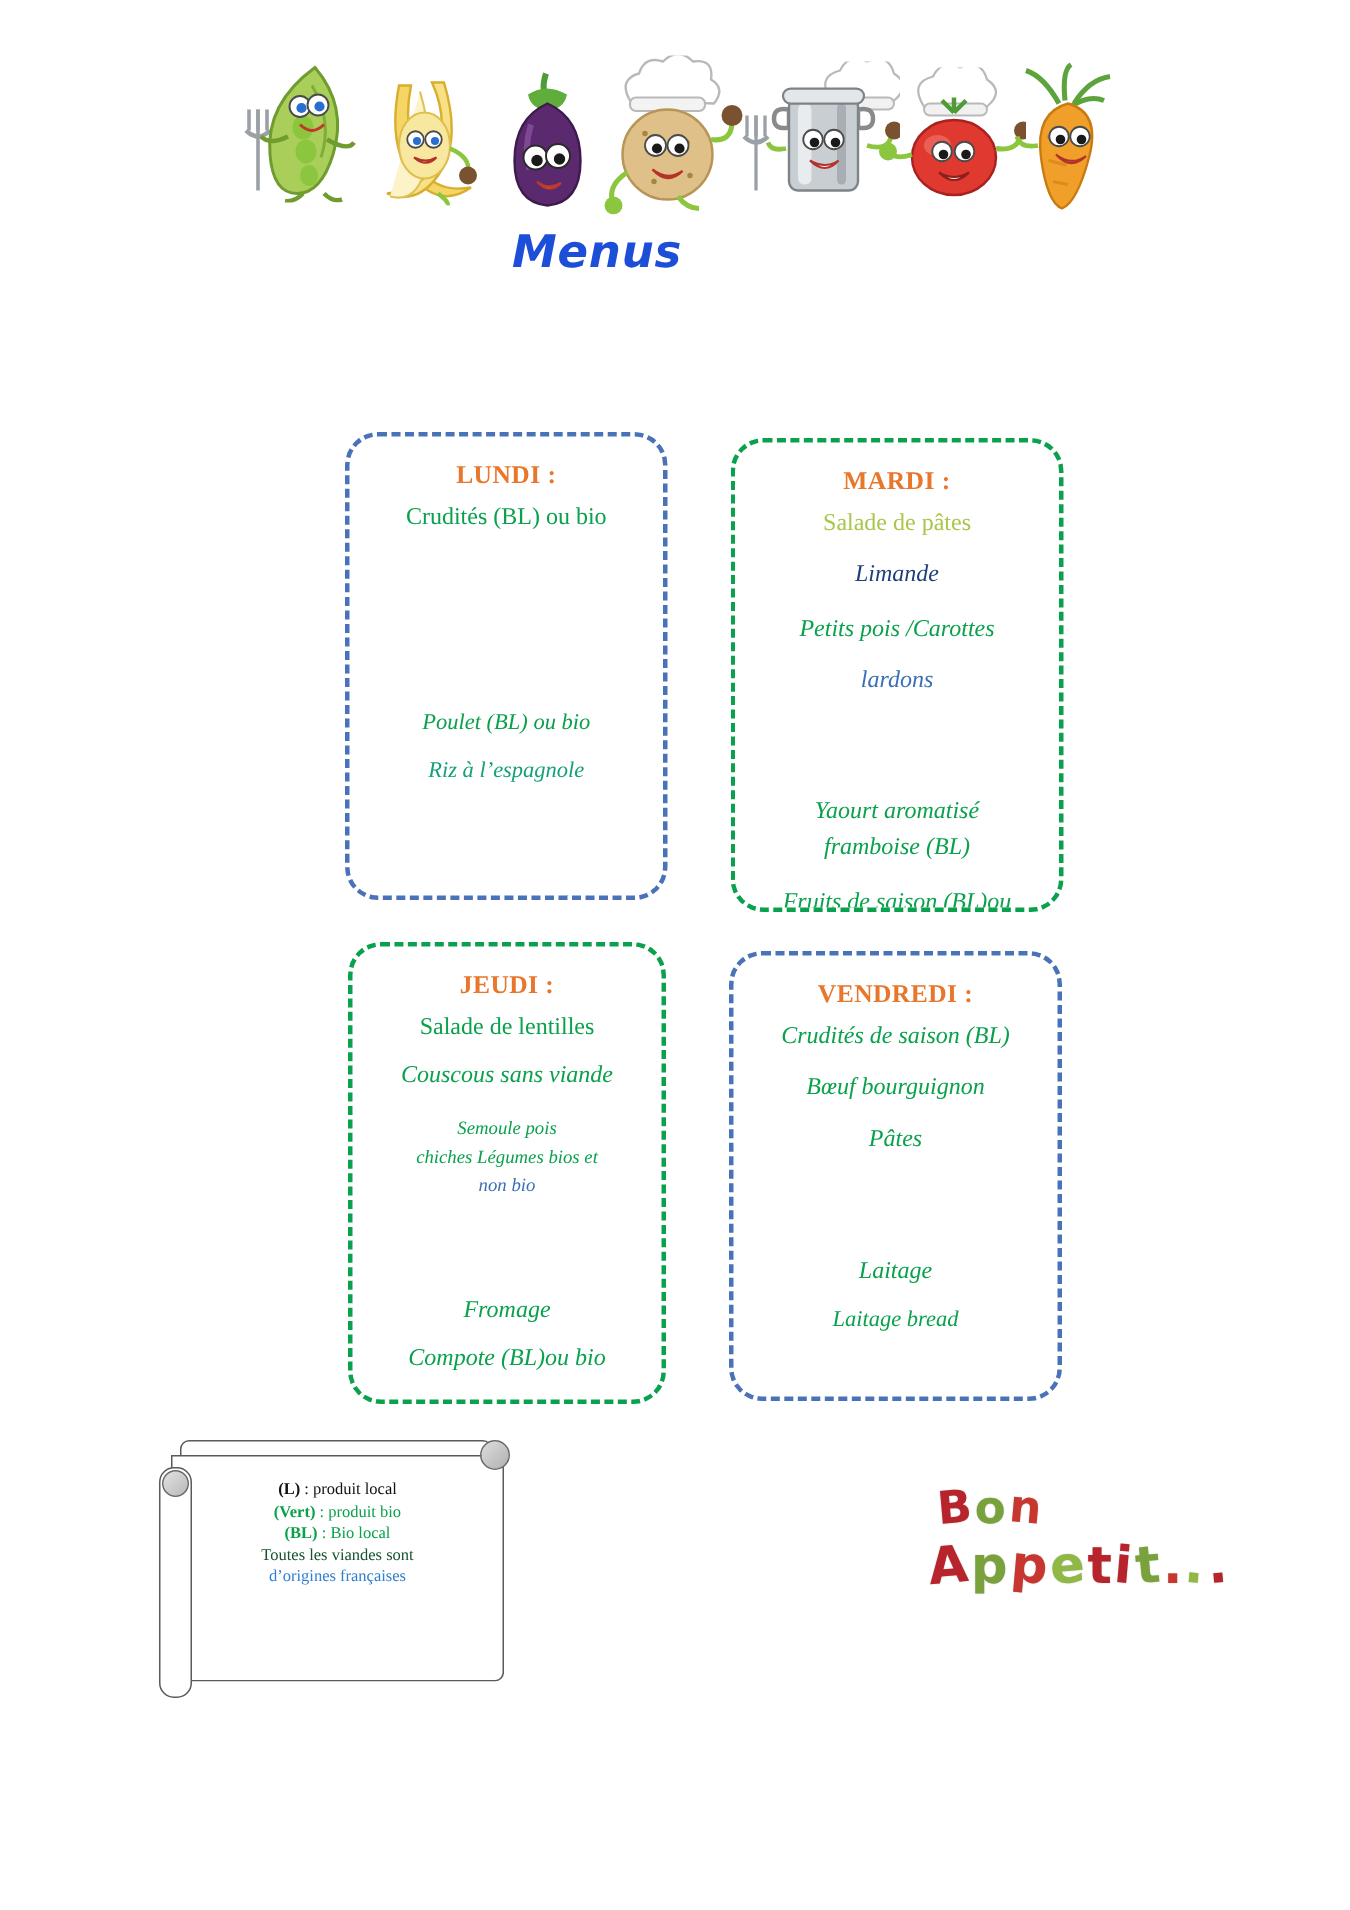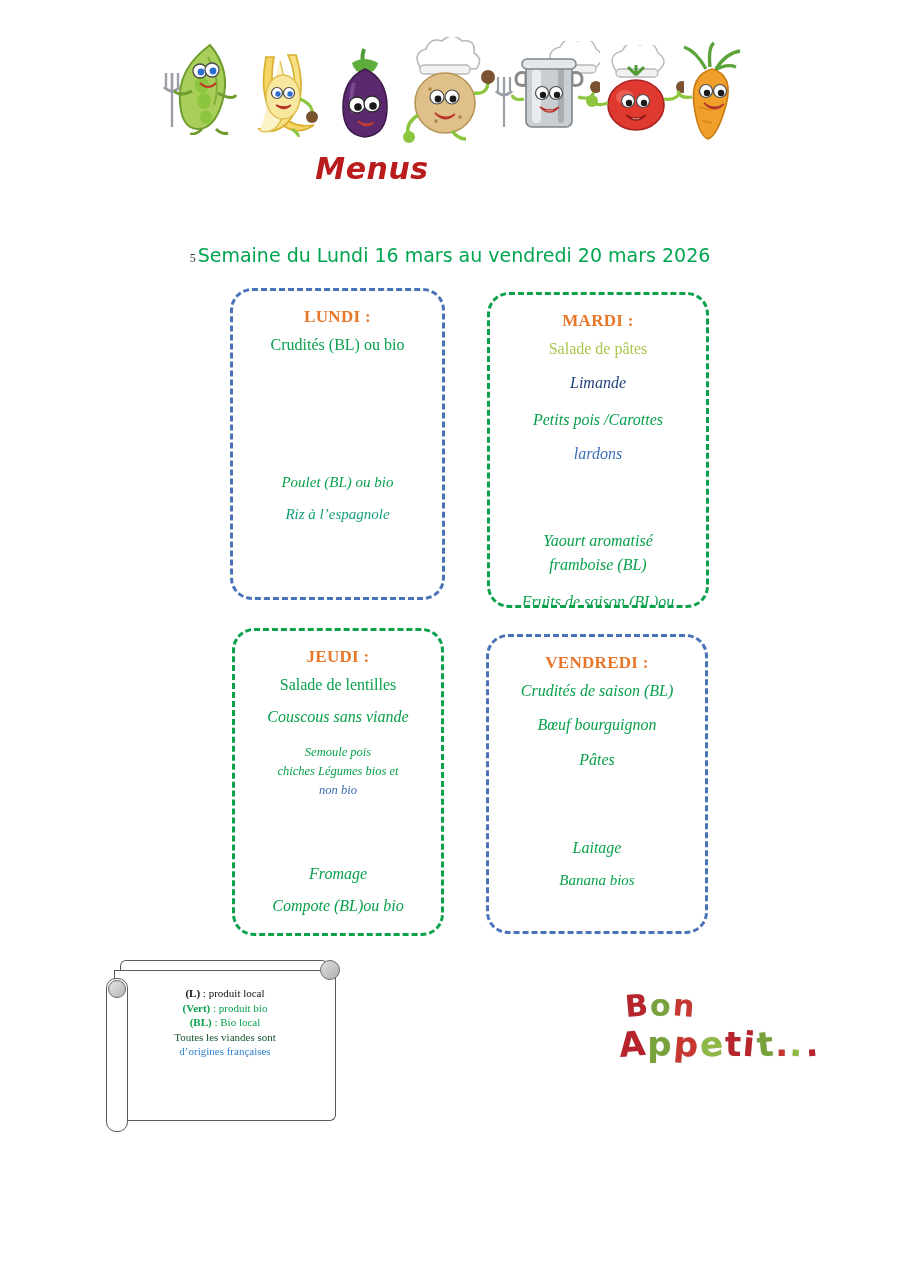--- a/index.html
+++ b/index.html
@@ -19,21 +19,22 @@
   .veg{position:absolute;bottom:0;}
   .veg svg{display:block;}
 
   
   #title{
     position:absolute;left:0;top:151px;width:744px;
     text-align:center;
     font-family:"DejaVu Sans", sans-serif;
     font-weight:bold;font-style:italic;
     font-size:30px;letter-spacing:.5px;
-    color:#b91c1c;
+    color:#1d4ed8;
+    padding-left:26px;
   }
   #subtitle{
     position:absolute;left:0;top:207px;width:900px;
     text-align:center;
     font-family:"Liberation Serif", serif;
     font-size:16px;color:#1a1a1a;
   }
   #subtitle span{border-bottom:1px solid #1a1a1a;padding-bottom:1px;}
 
   #weekline{
@@ -279,23 +280,20 @@
         <circle cx="50" cy="50" r="6.5" fill="#fff" stroke="#4a4a4a" stroke-width="1.2"></circle>
         <circle cx="37" cy="52" r="3.2" fill="#1a1a1a"></circle>
           <circle cx="51" cy="52" r="3.2" fill="#1a1a1a"></circle>
         <path d="M34 62 q10 11 20 1 q-10 7 -20 -1z" fill="#fff" stroke="#b5322a" stroke-width="1.4"></path>
         <path d="M22 56 q-12 2 -14 -6" fill="none" stroke="#8cc63f" stroke-width="3.2"></path>
       </svg>
     </div>
   </div>
 
   <div id="title">Menus</div>
-  <div id="weekline">
-    <span class="wknum">5</span><span>Semaine du Lundi 16 mars au vendredi 20 mars 2026</span>
-  </div>
 
   <div class="daybox blue" id="box-lundi" style="left: 230px; top: 288px; width: 215px; height: 312px; border-color: rgb(74, 114, 184);">
       <div class="day-title" style="margin-top: 16px;">LUNDI :</div>
       <div class="item" style="color: rgb(10, 161, 76); font-size: 16px; margin-top: 8px;">Crudités (BL) ou bio</div>
       <div class="item" style="color: transparent; font-size: 16px; margin-top: 34px; height: 16px;"></div>
       <div class="item" style="color: transparent; font-size: 16px; margin-top: 34px; height: 16px;"></div>
       <div class="item ital" style="color: rgb(10, 161, 76); font-size: 15px; margin-top: 18px;">Poulet (BL) ou bio</div>
       <div class="item ital" style="color: rgb(21, 160, 122); font-size: 15px; margin-top: 12px;">Riz à l’espagnole</div>
       <div class="item" style="color: transparent; font-size: 15px; margin-top: 30px; height: 16px;"></div>
       <div class="item ital" style="color: rgb(10, 161, 76); font-size: 13px; margin-top: 24px;">Fromage (BL) ou bio</div>
@@ -323,21 +321,21 @@
       <div class="item ital" style="color: rgb(10, 161, 76); font-size: 16px; margin-top: 34px;">Fromage</div>
       <div class="item ital" style="color: rgb(10, 161, 76); font-size: 16px; margin-top: 12px;">Compote (BL)ou bio</div>
     </div>
   <div class="daybox blue" id="box-vendredi" style="left: 486px; top: 634px; width: 222px; height: 300px; border-color: rgb(74, 114, 184);">
       <div class="day-title" style="margin-top: 16px;">VENDREDI :</div>
       <div class="item ital" style="color: rgb(10, 161, 76); font-size: 16px; margin-top: 8px;">Crudités de saison (BL)</div>
       <div class="item ital" style="color: rgb(10, 161, 76); font-size: 16px; margin-top: 14px;">Bœuf bourguignon</div>
       <div class="item ital" style="color: rgb(10, 161, 76); font-size: 16px; margin-top: 14px;">Pâtes</div>
       <div class="item" style="color: transparent; font-size: 16px; margin-top: 16px; height: 16px;"></div>
       <div class="item ital" style="color: rgb(10, 161, 76); font-size: 16px; margin-top: 36px;">Laitage</div>
-      <div class="item ital" style="color: rgb(10, 161, 76); font-size: 15px; margin-top: 12px;">Banana bios</div>
+      <div class="item ital" style="color: rgb(10, 161, 76); font-size: 15px; margin-top: 12px;">Laitage bread</div>
     </div>
 
   <div id="legend">
     <div class="roll-top-bar"></div>
     <div class="scroll-body"></div>
     <div class="roll-bot-bar"></div>
     <div class="roll-left"></div>
     <div class="roll-left-cap"></div>
     <div class="roll-top-right"></div>
     <div class="legend-text" id="legend-text">

